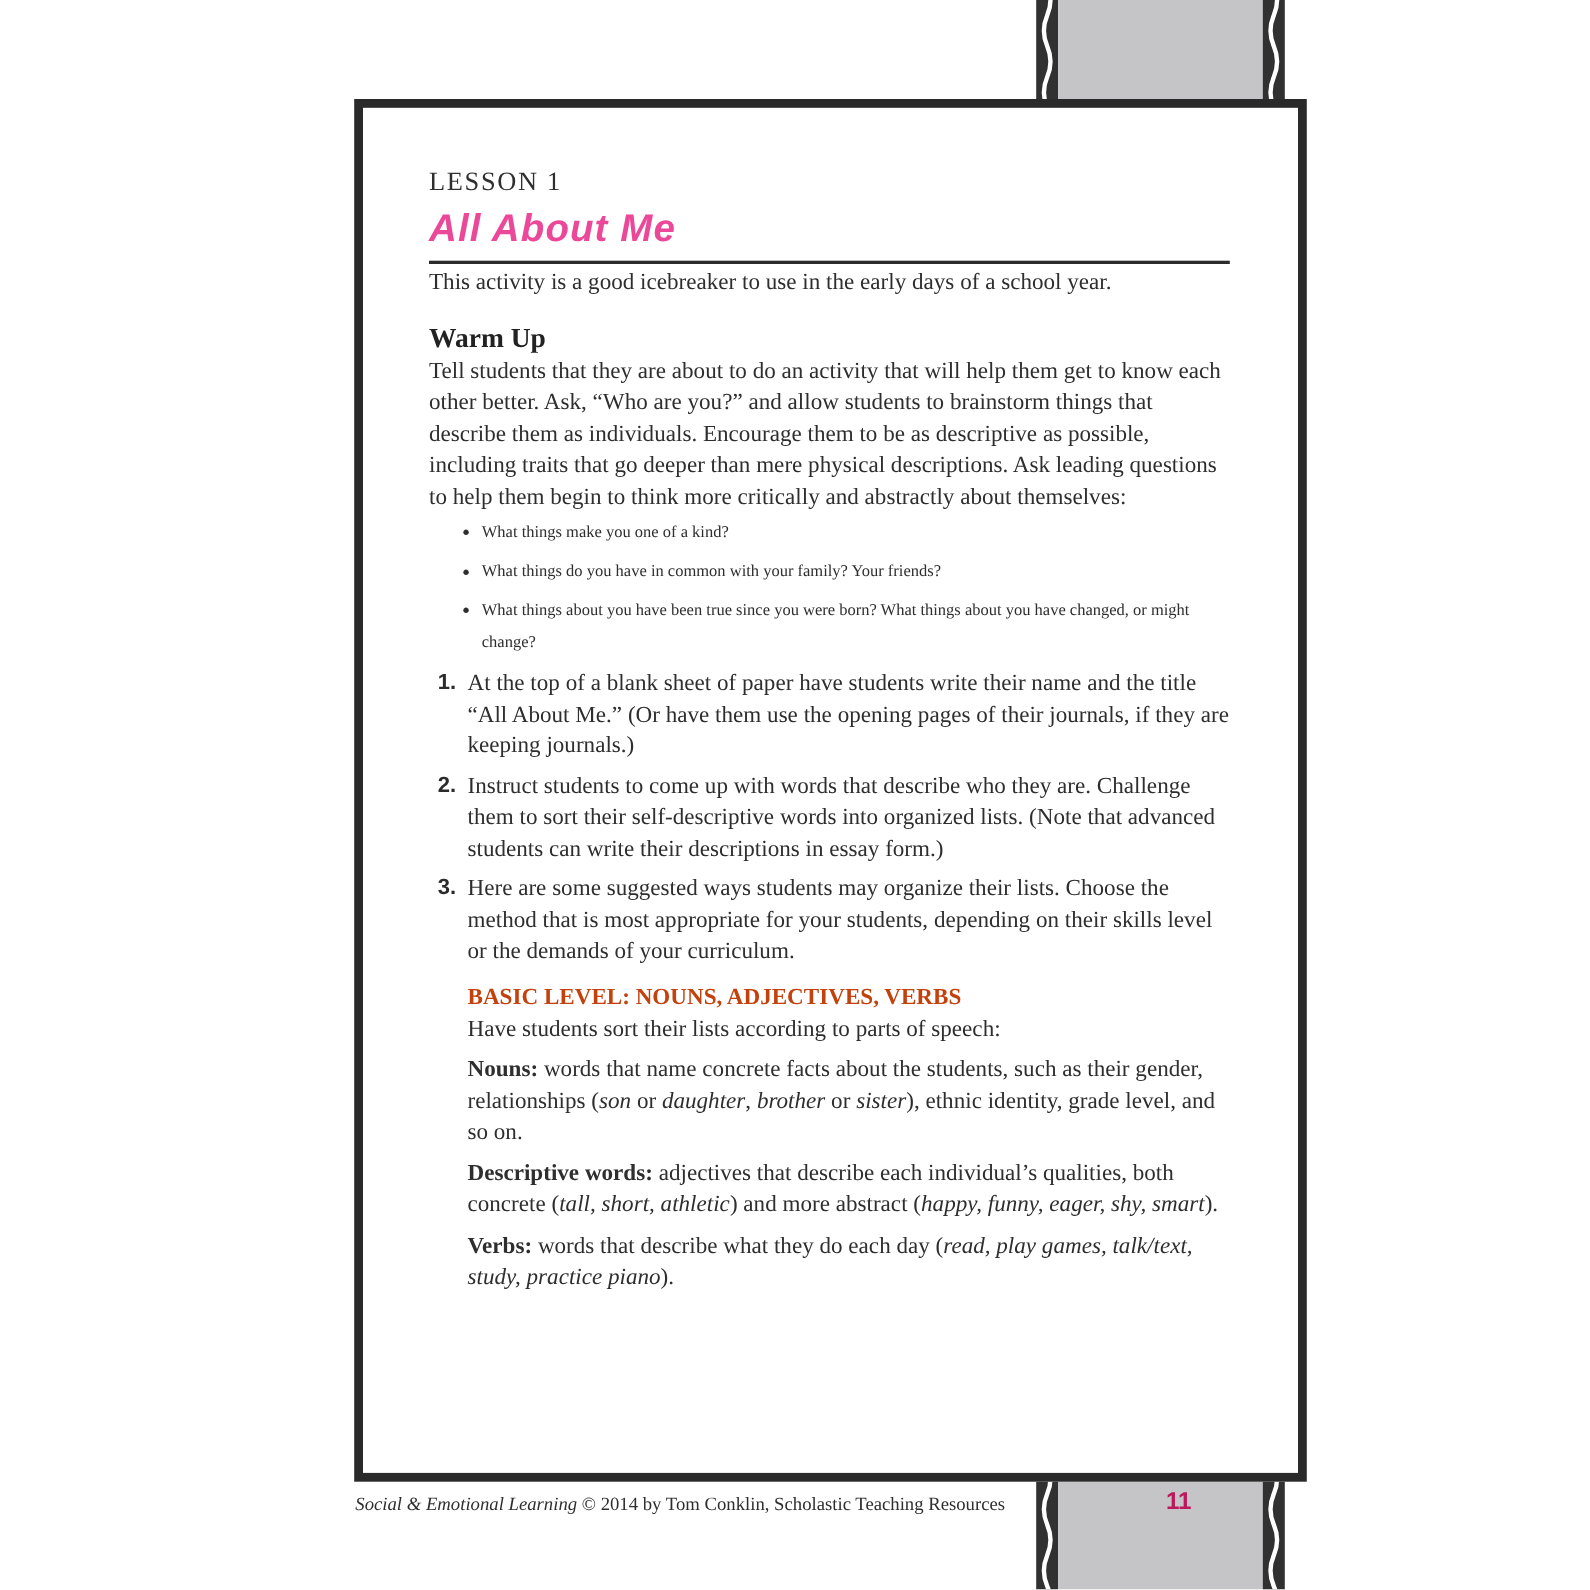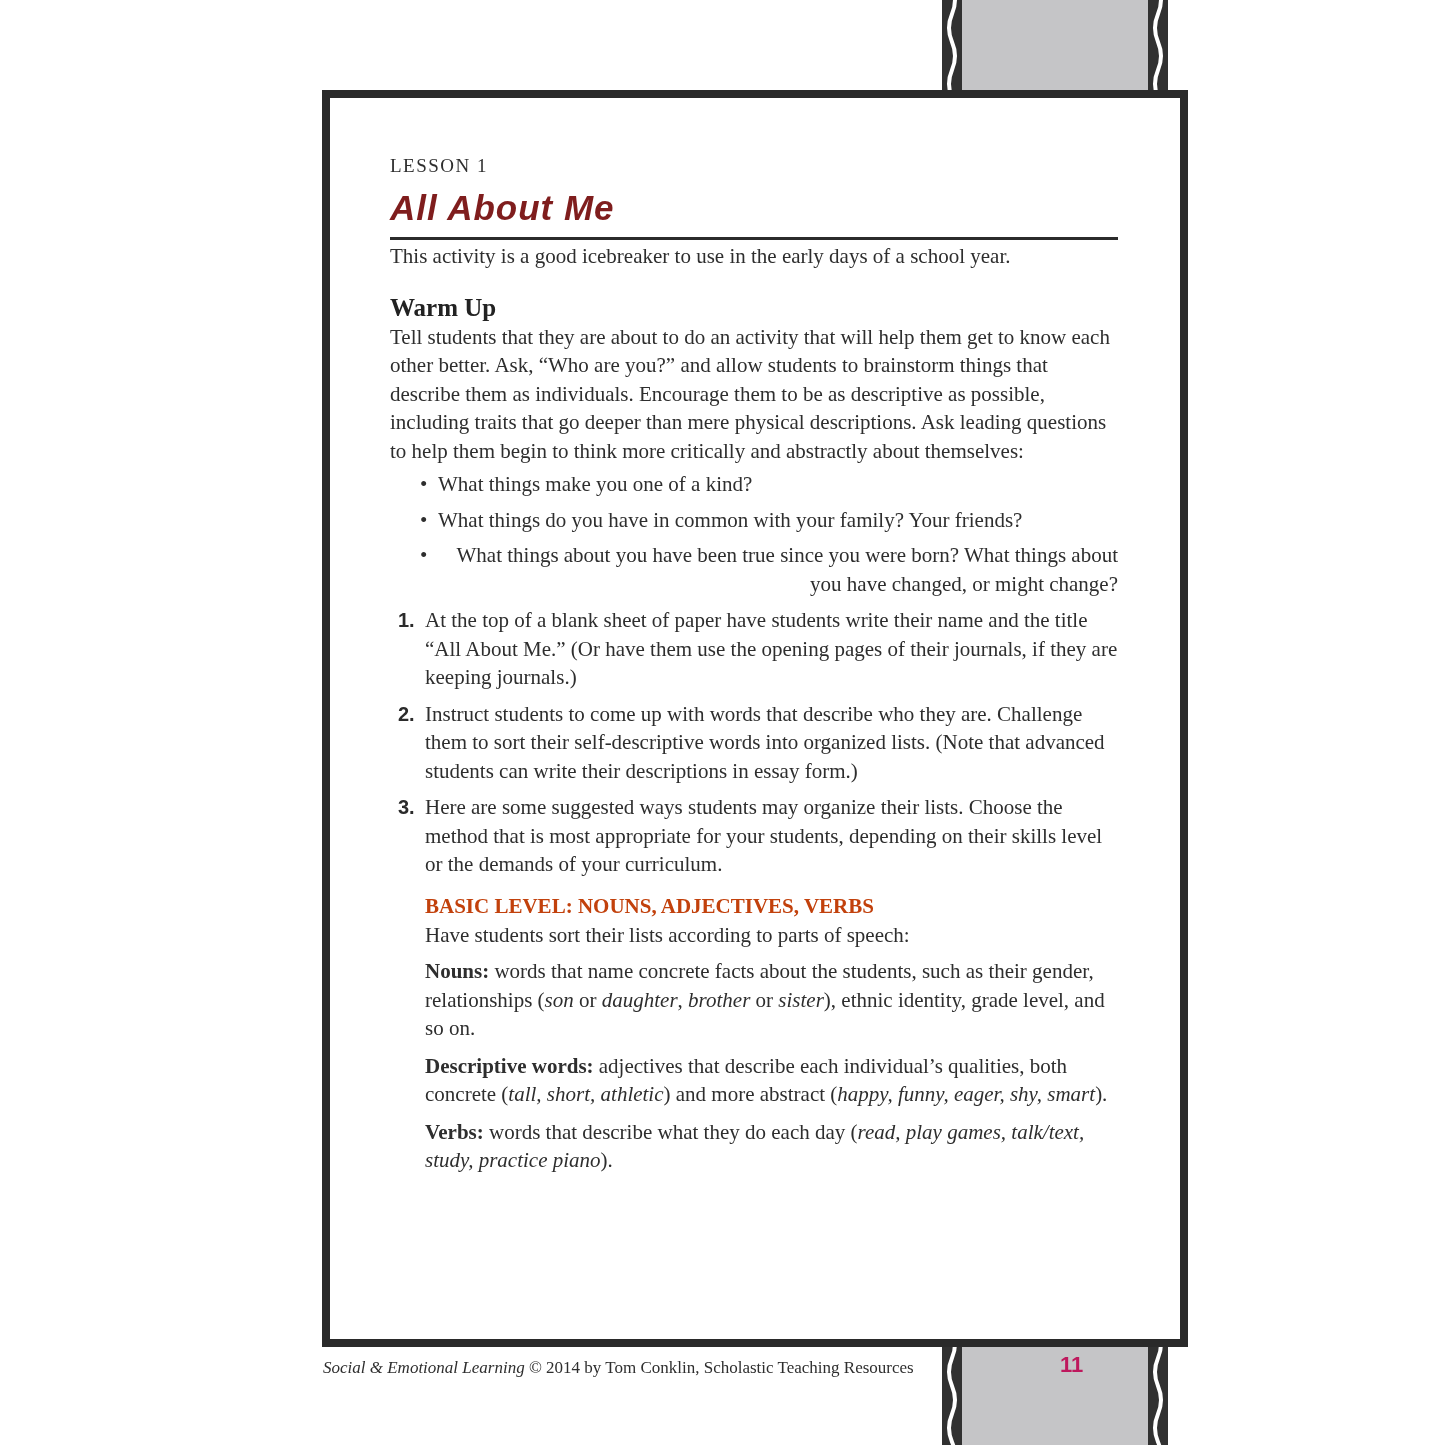--- a/index.html
+++ b/index.html
@@ -32,31 +32,31 @@
     background: #ffffff;
     border: 8px solid #2a2a2a;
     z-index: 2;
   }
   .content {
     padding: 55px 62px 0 60px;
   }
 
   .kicker {
     font-family: "Liberation Serif", serif;
-    font-size: 19px; line-height: 26px;
+    font-size: 24px; line-height: 26px;
     letter-spacing: 1.5px;
     color: #2f2f2f;
   }
   .title {
     margin-top: 9px;
     font-family: "Liberation Sans", sans-serif;
     font-style: italic; font-weight: 700;
     font-size: 35px; line-height: 40px;
     letter-spacing: 1px;
-    color: #7f1d1d;
+    color: #ec4899;
   }
   .title-rule {
     margin-top: 9px;
     border-bottom: 3px solid #2b2b2b;
   }
   .objectives {
     margin-top: 8px;
     font-family: "Liberation Sans", sans-serif;
     font-size: 23px; line-height: 26px;
     color: #2c2c2c;
@@ -77,21 +77,21 @@
   }
 
   
   .bullets { margin-top: 5px; }
   .bullet-row { display: flex; margin-top: 7px; padding-left: 30px; }
   .bullet-row:first-child { margin-top: 5px; }
   .bullet-marker {
     width: 18px; flex: 0 0 18px;
     font-size: 21px; line-height: 28.5px;
   }
-  .bullet-text { font-size: 21px; line-height: 28.5px; text-align: right; }
+  .bullet-text { font-size: 15px; line-height: 28.5px; }
 
   
   .steps { margin-top: 3px; }
   .step-row { display: flex; margin-top: 8px; padding-left: 8px; }
   .step-num {
     width: 27px; flex: 0 0 27px;
     font-family: "Liberation Sans", sans-serif;
     font-weight: 700;
     font-size: 20px; line-height: 28.5px;
     color: #2b2b2b;

